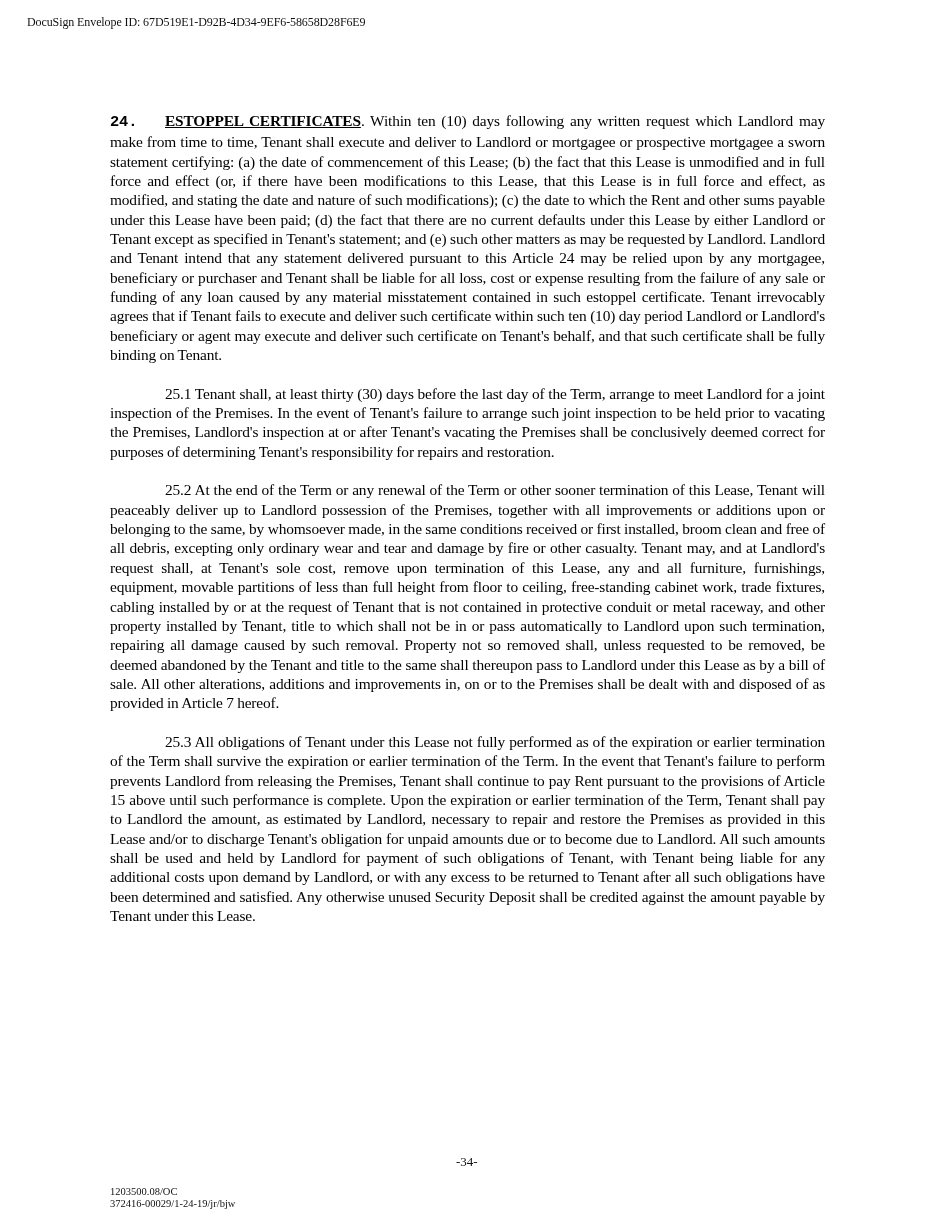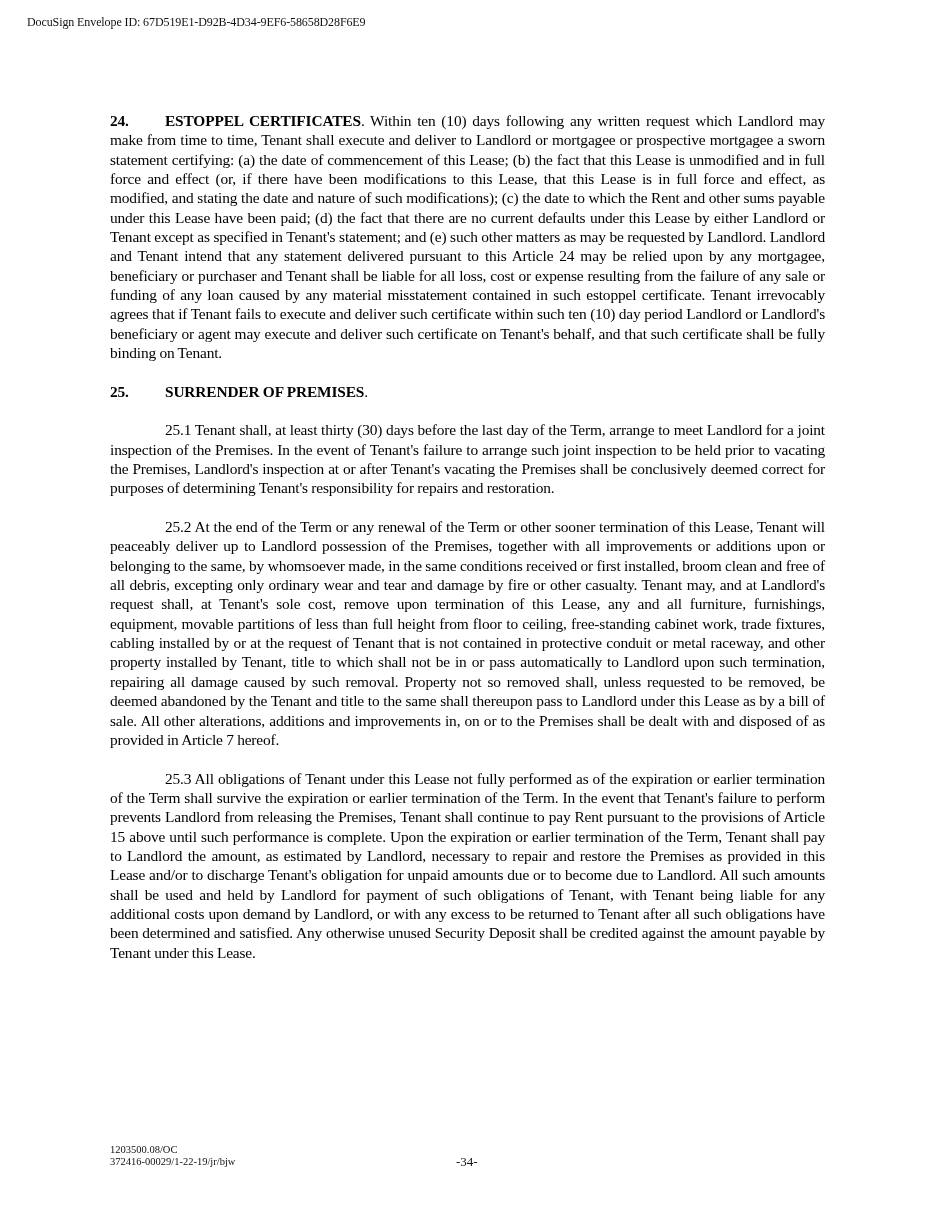--- a/index.html
+++ b/index.html
@@ -9,48 +9,47 @@
     font-family: Liberation Serif, serif; font-size: 12px; color: #111;
     letter-spacing: -0.1px;
   }
   .body {
     position: absolute; left: 110px; top: 111px; width: 715px;
     font-family: "Liberation Serif", serif; font-size: 15.4px; line-height: 19.35px;
     text-align: justify; letter-spacing: -0.15px; word-spacing: -0.3px;
   }
   .para { margin: 0 0 19.3px 0; }
   .indent { text-indent: 55px; }
-  .num { font-weight: bold; display: inline-block; width: 55px; text-indent: 0; }
-  .heading { font-weight: bold; }
+  .num { font-weight: bold; display: inline-block; width: 55px; text-indent: 0; font-family: Liberation Mono, monospace; }
+  .heading { font-weight: bold; text-decoration: underline; }
   .footer-left {
-    position: absolute; left: 110px; top: 1144px;
+    position: absolute; left: 110px; top: 1186px;
     font-family: "Liberation Serif", serif; font-size: 10.5px; line-height: 12px; color: #111;
   }
   .page-num {
     position: absolute; left: 456px; top: 1154px;
     font-family: Liberation Serif, serif; font-size: 13px; color: #111;
   }
 </style>
 </head>
 <body>
 
 <div class="envelope">DocuSign Envelope ID: 67D519E1-D92B-4D34-9EF6-58658D28F6E9</div>
 
 <div class="body">
 
   <p class="para"><span class="num">24.</span><span class="heading">ESTOPPEL CERTIFICATES</span><span>.  Within ten (10) days following any written request which Landlord may make from time to time, Tenant shall execute and deliver to Landlord or mortgagee or prospective mortgagee a sworn statement certifying:  (a) the date of commencement of this Lease; (b) the fact that this Lease is unmodified and in full force and effect (or, if there have been modifications to this Lease, that this Lease is in full force and effect, as modified, and stating the date and nature of such modifications); (c) the date to which the Rent and other sums payable under this Lease have been paid; (d) the fact that there are no current defaults under this Lease by either Landlord or Tenant except as specified in Tenant's statement; and (e) such other matters as may be requested by Landlord.  Landlord and Tenant intend that any statement delivered pursuant to this Article 24 may be relied upon by any mortgagee, beneficiary or purchaser and Tenant shall be liable for all loss, cost or expense resulting from the failure of any sale or funding of any loan caused by any material misstatement contained in such estoppel certificate.  Tenant irrevocably agrees that if Tenant fails to execute and deliver such certificate within such ten (10) day period Landlord or Landlord's beneficiary or agent may execute and deliver such certificate on Tenant's behalf, and that such certificate shall be fully binding on Tenant.</span></p>
 
-  <p class="para"><span class="num">25.</span><span class="heading">SURRENDER OF PREMISES</span><span>.</span></p>
 
   <p class="para indent">25.1 Tenant shall, at least thirty (30) days before the last day of the Term, arrange to meet Landlord for a joint inspection of the Premises.  In the event of Tenant's failure to arrange such joint inspection to be held prior to vacating the Premises, Landlord's inspection at or after Tenant's vacating the Premises shall be conclusively deemed correct for purposes of determining Tenant's responsibility for repairs and restoration.</p>
 
   <p class="para indent">25.2 At the end of the Term or any renewal of the Term or other sooner termination of this Lease, Tenant will peaceably deliver up to Landlord possession of the Premises, together with all improvements or additions upon or belonging to the same, by whomsoever made, in the same conditions received or first installed, broom clean and free of all debris, excepting only ordinary wear and tear and damage by fire or other casualty.  Tenant may, and at Landlord's request shall, at Tenant's sole cost, remove upon termination of this Lease, any and all furniture, furnishings, equipment, movable partitions of less than full height from floor to ceiling, free-standing cabinet work, trade fixtures, cabling installed by or at the request of Tenant that is not contained in protective conduit or metal raceway, and other property installed by Tenant, title to which shall not be in or pass automatically to Landlord upon such termination, repairing all damage caused by such removal.  Property not so removed shall, unless requested to be removed, be deemed abandoned by the Tenant and title to the same shall thereupon pass to Landlord under this Lease as by a bill of sale.  All other alterations, additions and improvements in, on or to the Premises shall be dealt with and disposed of as provided in Article 7 hereof.</p>
 
   <p class="para indent">25.3 All obligations of Tenant under this Lease not fully performed as of the expiration or earlier termination of the Term shall survive the expiration or earlier termination of the Term.  In the event that Tenant's failure to perform prevents Landlord from releasing the Premises, Tenant shall continue to pay Rent pursuant to the provisions of Article 15 above until such performance is complete.  Upon the expiration or earlier termination of the Term, Tenant shall pay to Landlord the amount, as estimated by Landlord, necessary to repair and restore the Premises as provided in this Lease and/or to discharge Tenant's obligation for unpaid amounts due or to become due to Landlord.  All such amounts shall be used and held by Landlord for payment of such obligations of Tenant, with Tenant being liable for any additional costs upon demand by Landlord, or with any excess to be returned to Tenant after all such obligations have been determined and satisfied.  Any otherwise unused Security Deposit shall be credited against the amount payable by Tenant under this Lease.</p>
 
 
 </div>
 
 <div class="footer-left">
   <div>1203500.08/OC</div>
-  <div>372416-00029/1-22-19/jr/bjw</div>
+  <div>372416-00029/1-24-19/jr/bjw</div>
 </div>
 <div class="page-num">-34-</div>
 
 </body></html>

